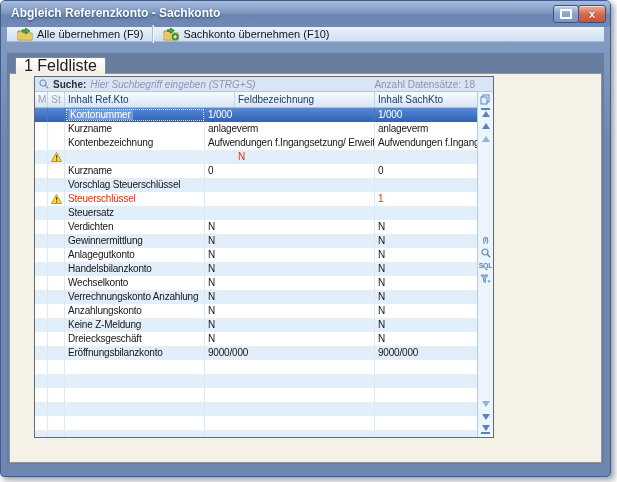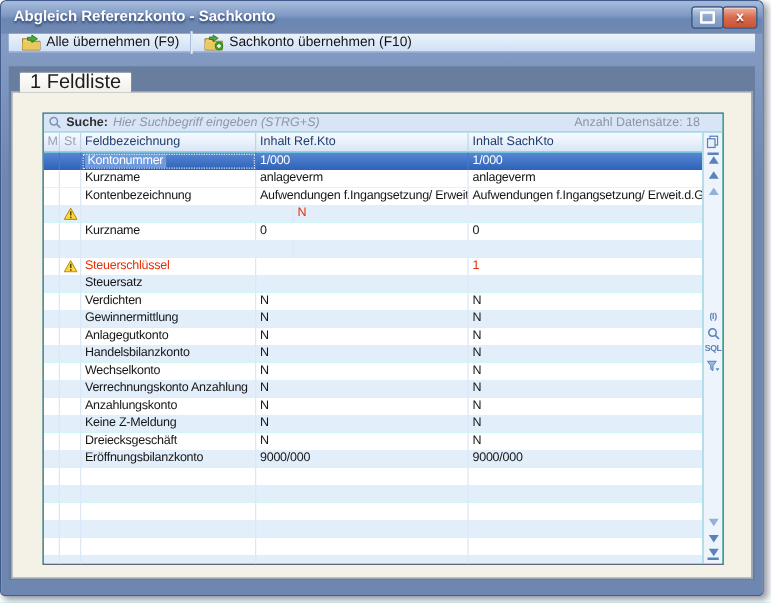--- a/index.html
+++ b/index.html
@@ -27,22 +27,22 @@
     border-radius:2px;white-space:nowrap;}
   .tool-sep{width:1px;height:18px;background:#a9bedd;border-right:1px solid #f4f9ff;margin:0 3px;}
   
   .inner{position:absolute;left:6px;top:52px;right:6px;bottom:12px;background:#697e9e;}
   .tab{position:absolute;left:8px;top:4px;height:16px;padding:0 8px;
     background:linear-gradient(#ffffff,#f1efe8);border:1px solid #7d8899;border-bottom:none;
     border-radius:2px 2px 0 0;font-size:16px;color:#1c1c1c;display:flex;align-items:center;z-index:2;}
   .panel{position:absolute;left:2px;right:2px;top:20px;bottom:1px;background:#f4f1e6;
     border:1px solid #8b95a5;box-sizing:border-box;}
   
-  .grid{position:absolute;left:24px;top:16px;width:545px;height:362px;border:1px solid #60697a;
-    background:#5eead4;display:flex;flex-direction:column;box-sizing:border-box;overflow:hidden;}
+  .grid{position:absolute;left:24px;top:2px;width:460px;height:362px;border:1px solid #60697a;
+    background:#84cc16;display:flex;flex-direction:column;box-sizing:border-box;overflow:hidden;}
   .searchbar{flex:0 0 15px;height:15px;background:#d7e5f6;border-bottom:1px solid #b2c6e3;
     display:flex;align-items:center;padding:0 4px;gap:4px;font-size:10px;box-sizing:border-box;}
   .search-label{font-weight:bold;color:#2e2e2e;}
   .search-placeholder{font-style:italic;color:#8d97a8;flex:1;overflow:hidden;white-space:nowrap;}
   .record-count{color:#8b95a5;white-space:nowrap;padding-right:14px;}
   .grid-body{flex:1;display:flex;overflow:hidden;}
   .main-col{flex:1;display:flex;flex-direction:column;overflow:hidden;}
   .header-row{flex:0 0 15px;height:15px;display:flex;background:linear-gradient(#f8fbff,#d9e6f6);
     border-bottom:1px solid #a9bedd;color:#1e3c6e;font-size:10px;}
   .header-cell{border-right:1px solid #c3d4ea;display:flex;align-items:center;padding:0 3px;
@@ -136,22 +136,22 @@
           <span class="search-label">Suche:</span>
           <span class="search-placeholder">Hier Suchbegriff eingeben (STRG+S)</span>
           <span class="record-count">Anzahl Datensätze: 18</span>
         </div>
 
         <div class="grid-body">
           <div class="main-col">
             <div class="header-row">
               <span class="header-cell hc-m c-m">M</span>
               <span class="header-cell hc-st c-st">St</span>
+              <span class="header-cell c-ref">Inhalt Ref.Kto</span>
               <span class="header-cell c-field">Feldbezeichnung</span>
-              <span class="header-cell c-ref">Inhalt Ref.Kto</span>
               <span class="header-cell c-sach">Inhalt SachKto</span>
             </div>
             <div class="rows">
                 <div class="row selected">
     <span class="cell c-m"></span>
     <span class="cell c-st warn-wrap"></span>
     <span class="cell c-field"><span class="txt">Kontonummer</span></span>
     <span class="cell c-ref">1/000</span>
     <span class="cell c-sach">1/000</span>
   </div>
@@ -184,20 +184,21 @@
                 <div class="row">
     <span class="cell c-m"></span>
     <span class="cell c-st warn-wrap"></span>
     <span class="cell c-field"><span class="txt">Kurzname</span></span>
     <span class="cell c-ref">0</span>
     <span class="cell c-sach">0</span>
   </div>
                 <div class="row even">
     <span class="cell c-m"></span>
     <span class="cell c-st warn-wrap"></span>
+    <span class="cell c-field"><span class="txt">Vorschlag Steuerschlüssel</span></span>
     <span class="cell c-ref"></span>
     <span class="cell c-sach"></span>
   </div>
                 <div class="row alert">
     <span class="cell c-m"></span>
     <span class="cell c-st warn-wrap">
                     <svg width="11" height="10" viewBox="0 0 11 10">
     <path d="M5.5 0.5 L10.6 9.5 H0.4 Z" fill="#ffd63e" stroke="#b08a00" stroke-width="0.8"></path>
     <rect x="5" y="3" width="1.2" height="3.4" fill="#5a4500"></rect>
     <rect x="5" y="7.3" width="1.2" height="1.3" fill="#5a4500"></rect>

